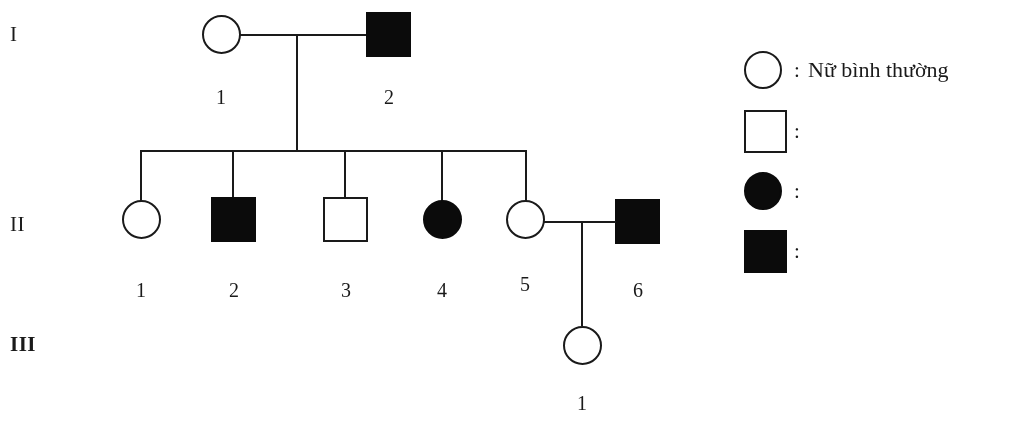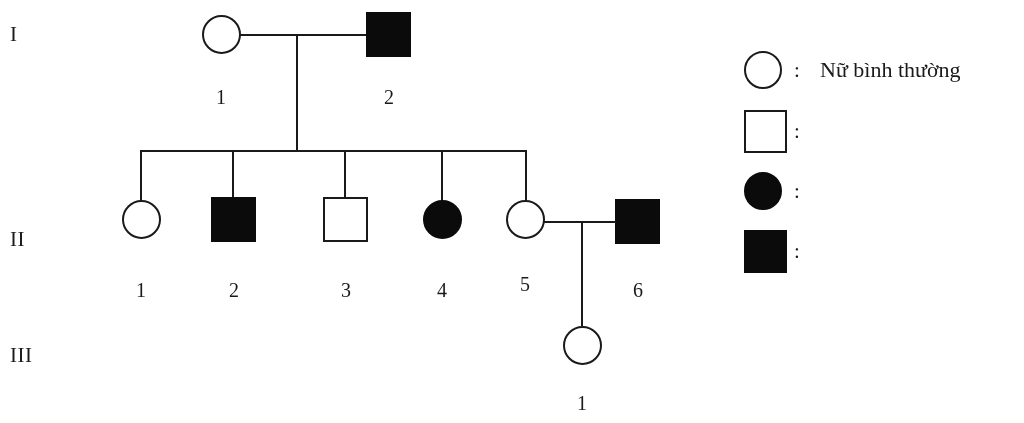--- a/index.html
+++ b/index.html
@@ -89,33 +89,32 @@
     font-family: "Liberation Serif", "DejaVu Serif", serif;
     color: #1a1a1a;
   }
   .legend-text {
     flex: 1 1 auto;
     font-size: 22px;
     font-family: "Liberation Serif", "DejaVu Serif", serif;
     color: #1a1a1a;
     white-space: nowrap;
     line-height: 1;
-    margin-left: 12px;
   }
 </style>
 </head>
 <body>
 
 <div id="canvas">
 
   <div class="gen-label" style="left:10px; top:22px;">I</div>
 
-  <div class="gen-label" style="left:10px; top:212px;margin-top:15px;">II</div>
+  <div class="gen-label" style="left:10px; top:212px;">II</div>
 
-  <div class="gen-label" style="left:10px; top:343px;">III</div>
+  <div class="gen-label" style="left:10px; top:332px;font-weight:bold;">III</div>
 
   <div class="line h" style="left:239px; top:34px; width:128px;"></div>
 
   <div class="line v" style="left:296px; top:34px; height:117px;"></div>
 
   <div class="sym circle open" style="left:202px; top:15px; width:39px; height:39px;"></div>
   <div class="num-label" style="left:201px; top:86px; width:40px;">1</div>
 
   <div class="sym filled" style="left:366px; top:12px; width:45px; height:45px;"></div>
   <div class="num-label" style="left:368px; top:86px; width:42px;">2</div>

